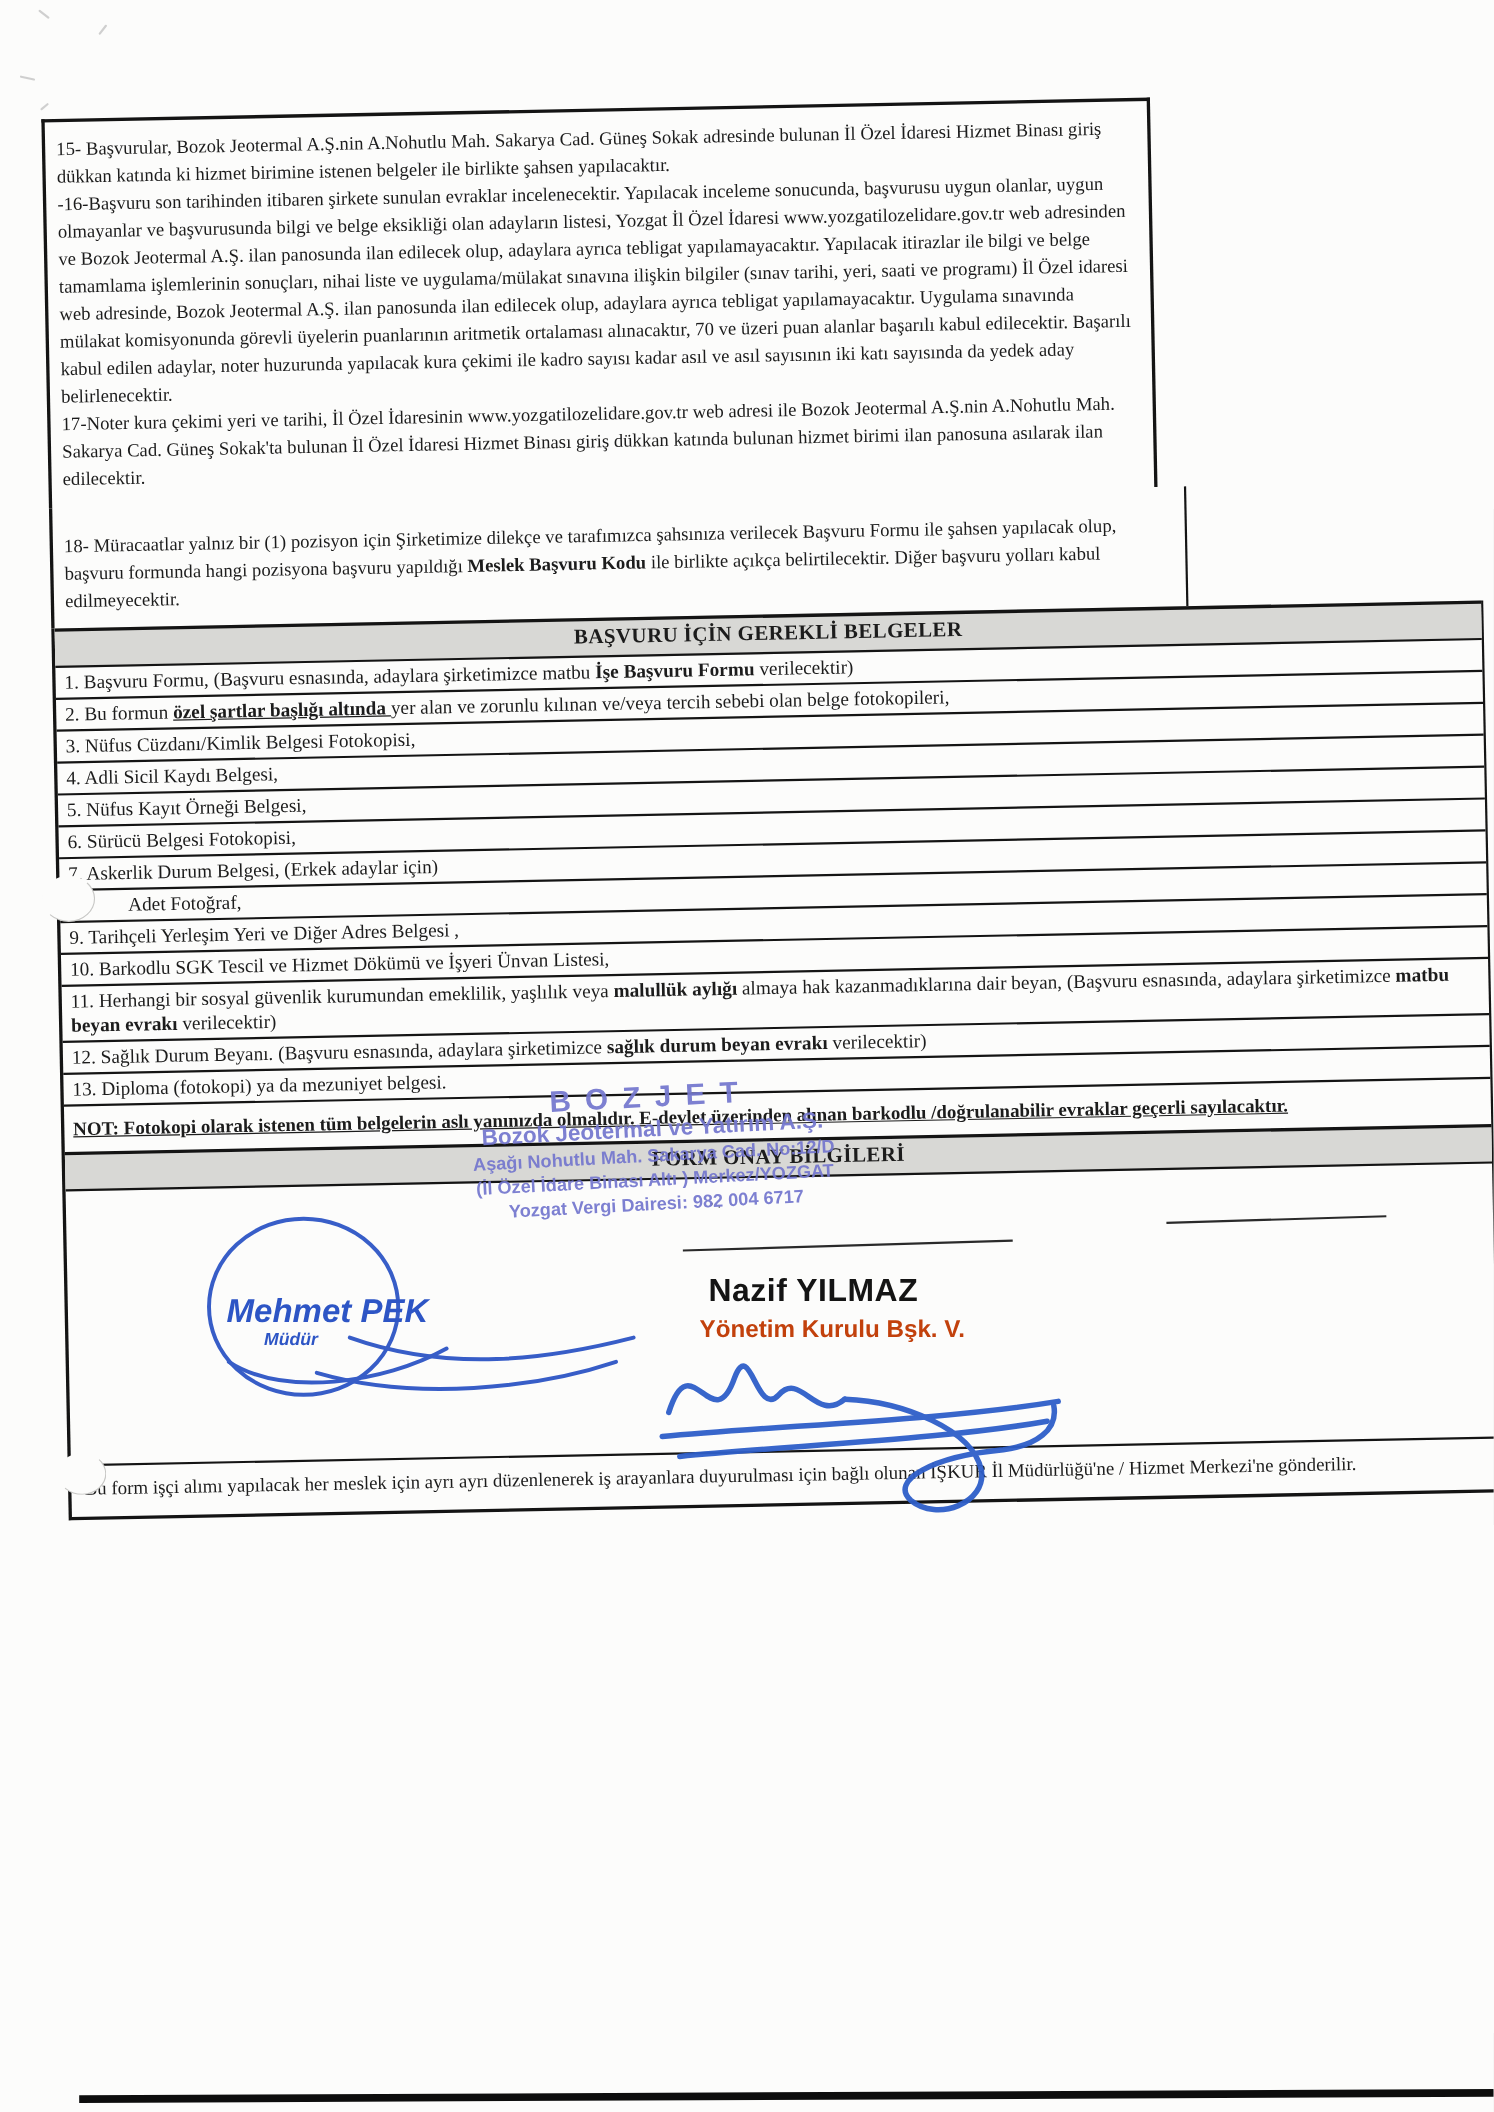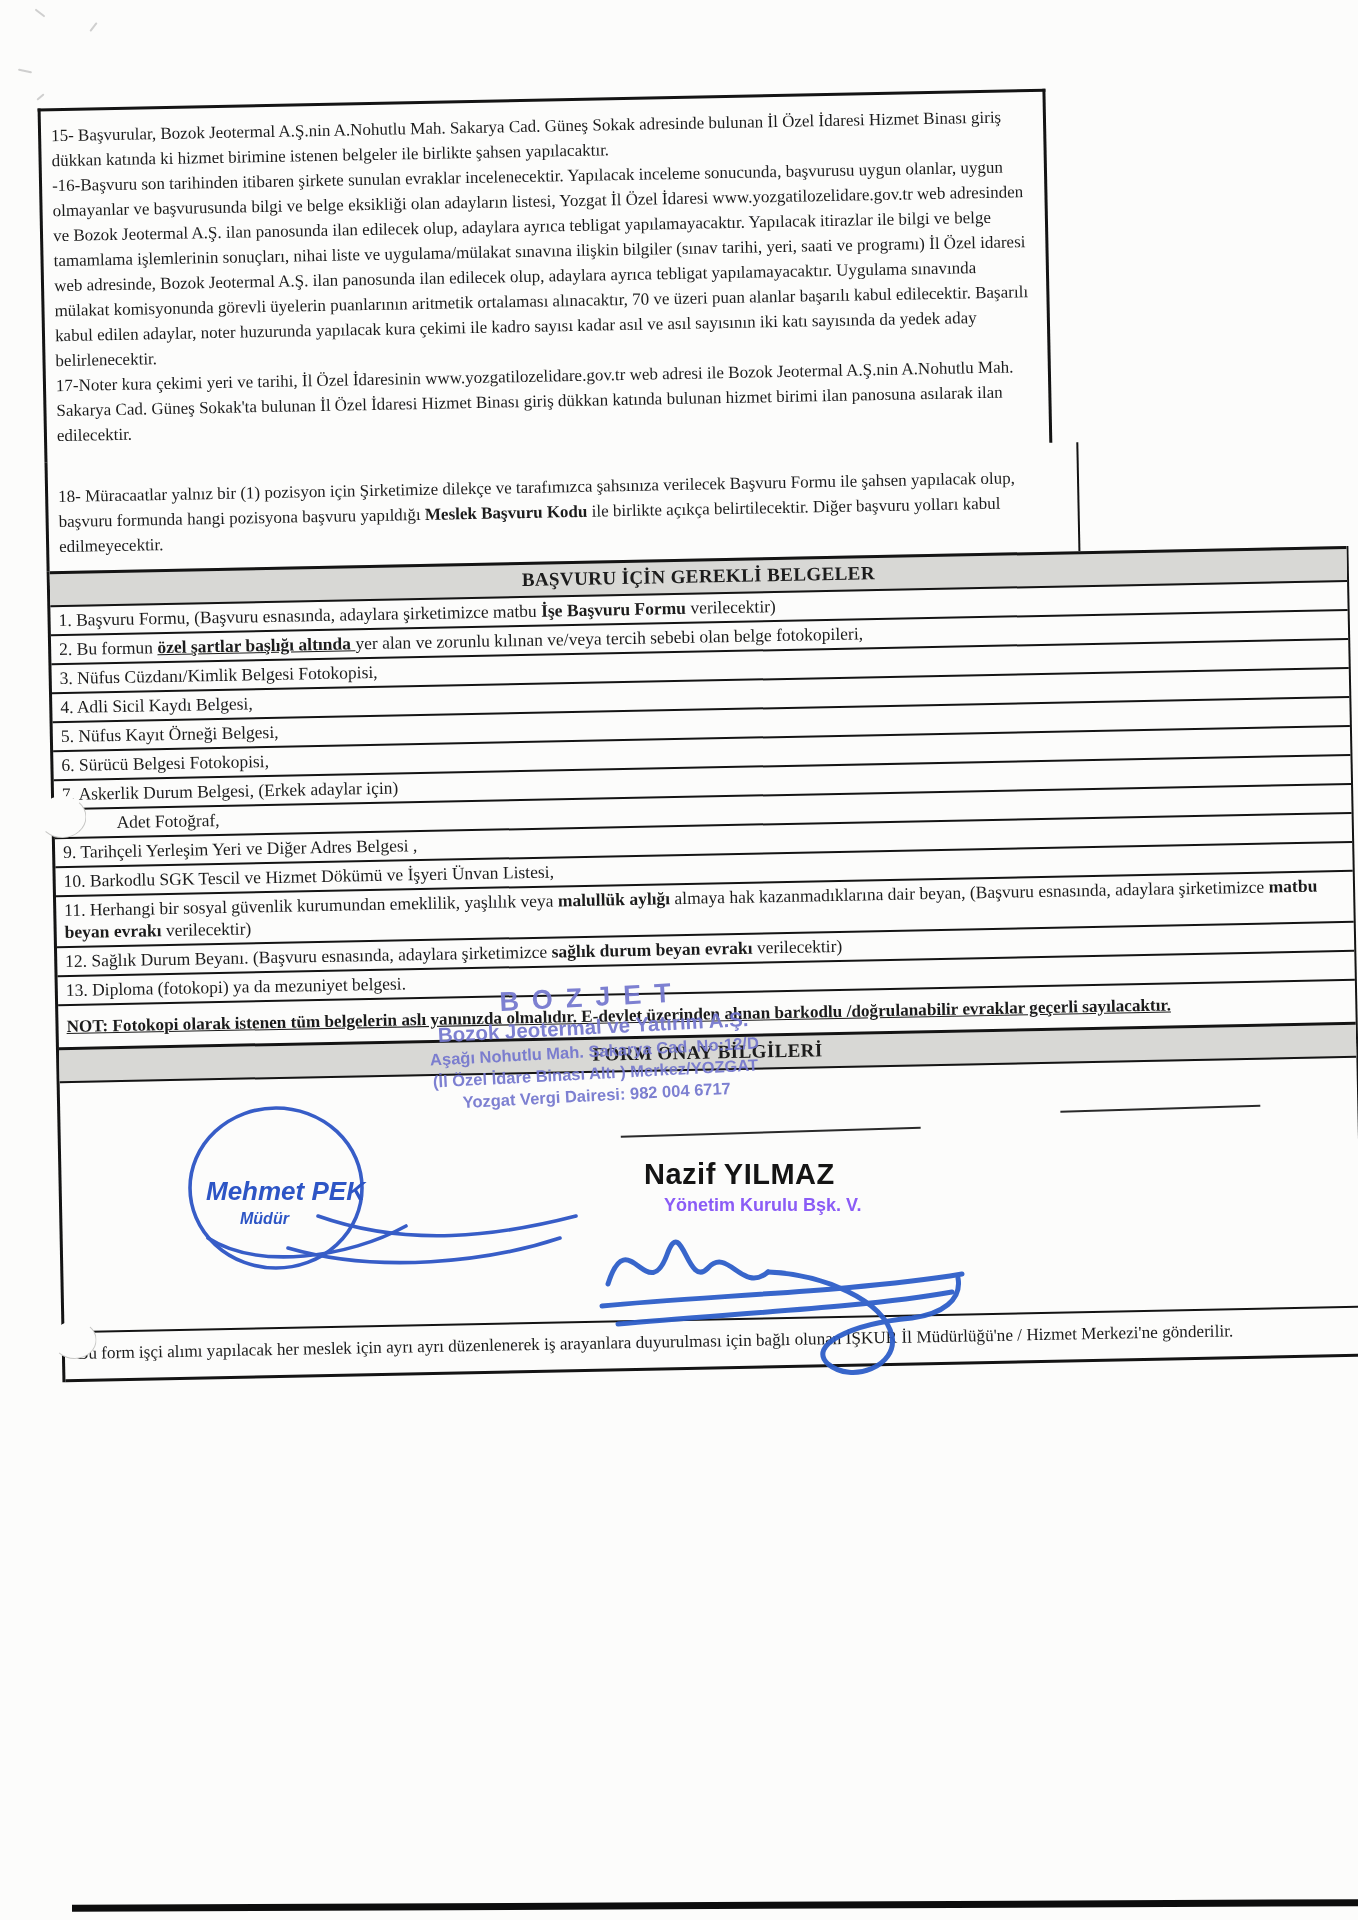--- a/index.html
+++ b/index.html
@@ -40,28 +40,28 @@
   
   .stamp{position:absolute;left:408px;top:982px;width:372px;text-align:center;color:#7477ce;
          font-family:"Liberation Sans",sans-serif;transform:rotate(-3deg);opacity:.93;}
   .stamp .l1{font-size:27px;font-weight:bold;letter-spacing:13px;}
   .stamp .l2{font-size:20.5px;font-weight:bold;margin-top:2px;}
   .stamp .l3,.stamp .l4,.stamp .l5{font-size:16.5px;font-weight:bold;margin-top:3px;}
   
   .sig-left{position:absolute;left:168px;top:1098px;width:420px;height:180px;color:#2d55c5;}
   .sig-left svg{position:absolute;left:0;top:0;}
   .sig-left .name{position:absolute;left:38px;top:78px;font-family:"Liberation Sans",sans-serif;
-                  font-weight:bold;font-style:italic;font-size:26px;}
+                  font-weight:bold;font-style:italic;font-size:30px;}
   .sig-left .title{position:absolute;left:72px;top:112px;font-family:"Liberation Sans",sans-serif;
                    font-weight:bold;font-style:italic;font-size:16px;}
   .sig-right{position:absolute;left:600px;top:1158px;width:420px;}
   .sig-right .name{font-family:"Liberation Sans",sans-serif;font-weight:bold;font-size:29px;
                    letter-spacing:.5px;color:#141414;margin-left:44px;}
-  .sig-right .title{font-family:"Liberation Sans",sans-serif;font-weight:bold;font-size:18px;
-                    color:#8b5cf6;margin-left:64px;margin-top:4px;}
+  .sig-right .title{font-family:"Liberation Sans",sans-serif;font-weight:bold;font-size:22px;
+                    color:#c2410c;margin-left:36px;margin-top:4px;}
   .scribble{position:absolute;left:590px;top:1212px;}
   
   .pencil{position:absolute;background:#9a9a9a;opacity:.45;height:2px;border-radius:2px;}
   .pm1{left:34px;top:12px;width:12px;transform:rotate(38deg);}
   .pm2{left:88px;top:26px;width:11px;transform:rotate(-52deg);}
   .pm3{left:18px;top:70px;width:14px;transform:rotate(12deg);}
   .pm4{left:36px;top:96px;width:9px;transform:rotate(-40deg);}
   .bottom-strip{position:absolute;left:72px;top:1902px;width:1286px;height:7px;background:#0d0d0d;
                 transform:rotate(-.25deg);}
 </style>

